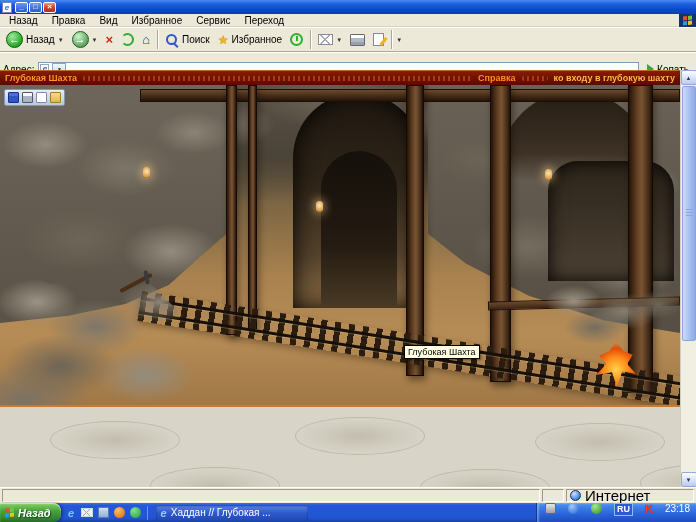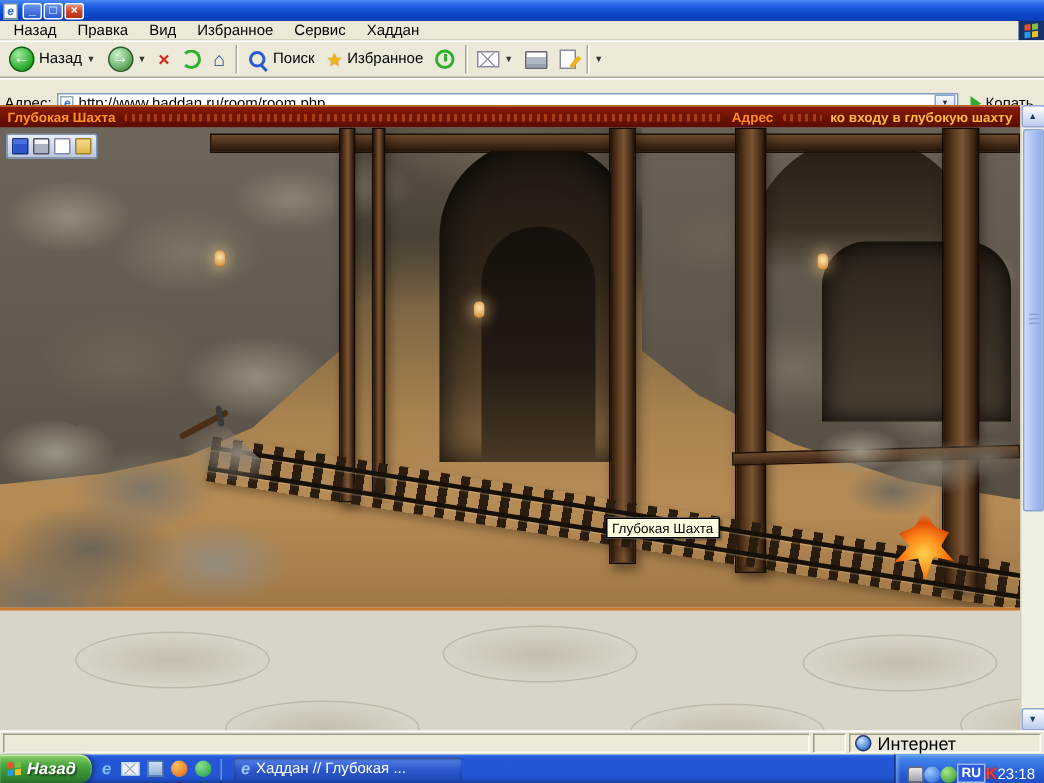--- a/index.html
+++ b/index.html
@@ -209,21 +209,21 @@
     background:linear-gradient(180deg,#fdfefe,#d6e0f4 60%,#bccbec); color:#223a6e; font-size:6px;
     display:flex; align-items:center; justify-content:center; }
   .sb-thumb { width:14px; height:255px; margin-top:1px; border:1px solid #8aa3d8; border-radius:2px;
     background:linear-gradient(90deg,#cfdcfb,#aac1f2 50%,#8fadea); position:relative; }
   .sb-thumb::after { content:""; position:absolute; left:3px; top:122px; width:7px; height:1px;
     background:#8aa3d8; box-shadow:0 3px 0 #8aa3d8,0 6px 0 #8aa3d8; }
   .sb-fill { flex:1; }
 
   
   .statusbar { position:absolute; top:487px; left:0; width:696px; height:16px; background:#ece9d8;
-    border-top:1px solid #fff; display:flex; gap:2px; padding:1px 2px; font-size:12px; }
+    border-top:1px solid #fff; display:flex; gap:2px; padding:1px 2px; font-size:15px; }
   .st-cell { border:1px solid; border-color:#9d9a8d #fdfdfb #fdfdfb #9d9a8d;
     display:flex; align-items:center; gap:4px; padding:0 3px; }
   .st-main { flex:1; } .st-small { width:22px; } .st-zone { width:128px; }
   .globe { width:11px; height:11px; border-radius:50%; border:1px solid #1a3468;
     background:radial-gradient(circle at 35% 30%,#cfe4fb,#5a96e0 55%,#24458a); }
 
   
   .taskbar { position:absolute; top:503px; left:0; width:696px; height:19px; display:flex; align-items:center;
     background:linear-gradient(180deg,#3a77e8 0%,#2458d8 12%,#2155d0 80%,#173f9e 100%); }
   .start { height:19px; display:flex; align-items:center; gap:4px; padding:0 10px 0 5px;
@@ -240,21 +240,21 @@
   .ql-desk { background:linear-gradient(180deg,#cfe0f4,#8fb0d8); border:1px solid #5a7aa8; width:11px; height:11px; }
   .ql-media { background:radial-gradient(circle at 35% 30%,#ffc060,#e06010); border-radius:50%; width:11px; height:11px; }
   .ql-msgr { background:radial-gradient(circle at 35% 30%,#8ae08a,#1a9a4a); border-radius:50%; width:11px; height:11px; }
   .ql-sep { width:1px; height:14px; background:rgba(255,255,255,.35); margin:0 2px; }
   .task-btn { width:152px; height:16px; margin-left:2px; border-radius:2px; color:#fff; font-size:10px;
     background:linear-gradient(180deg,#5a86ee,#2d59cc 50%,#2048b4); box-shadow:inset 0 1px 2px rgba(0,0,0,.5);
     display:flex; align-items:center; gap:4px; padding:0 5px; }
   .task-ie { color:#9cc6ff; font-weight:bold; font-style:italic; font-size:11px; }
   .task-label { white-space:nowrap; overflow:hidden; text-overflow:ellipsis; }
   .tb-fill { flex:1; }
-  .tray { height:19px; display:flex; align-items:flex-end; gap:0; padding:0 6px 0 8px; color:#fff;
+  .tray { height:19px; display:flex; align-items:flex-start; gap:12px; padding:0 6px 0 8px; color:#fff;
     background:linear-gradient(180deg,#4a90f0,#2a62d8 60%,#1d4cc0); border-left:1px solid #16379a;
     box-shadow:inset 2px 1px 2px rgba(190,220,255,.4); }
   .tray-ic { width:11px; height:11px; border-radius:2px; }
   .tr-gray { background:linear-gradient(180deg,#e8e8e8,#9aa0a8); border:1px solid #667; }
   .tr-blue { background:radial-gradient(circle at 35% 30%,#9ecbff,#1c5ad0); border-radius:50%; }
   .tr-green { background:radial-gradient(circle at 35% 30%,#a8e88a,#2a8a2a); border-radius:50%; }
   .lang { font-size:9px; font-weight:bold; background:#2a5ad8; border:1px solid #9ab8f0;
     padding:0 2px; line-height:11px; }
   .kav { color:#ff3a2a; font-weight:bold; font-size:11px; text-shadow:0 0 1px #801000; }
   .clock { font-size:10px; }
@@ -270,21 +270,21 @@
     <span class="wbtn close">×</span>
   </span>
 </div>
 
 <div class="menubar">
   <span class="menu-item">Назад</span>
   <span class="menu-item">Правка</span>
   <span class="menu-item">Вид</span>
   <span class="menu-item">Избранное</span>
   <span class="menu-item">Сервис</span>
-  <span class="menu-item">Хаддан</span>
+  <span class="menu-item">Переход</span>
   <span class="mspacer"></span>
   <span class="brand">
       <span class="flag"></span>
     </span>
 </div>
 
 <div class="toolbar">
   <span class="tbtn">
     <span class="circ">←</span>
     <span>Назад</span>
@@ -327,36 +327,35 @@
       <span class="edit-ic"></span>
     </span>
   <span class="sep"></span>
   <span class="dd">▼</span>
 </div>
 
 <div class="addressbar">
   <span>Адрес:</span>
   <span class="addr-input">
     <span class="addr-icon">e</span>
-    <input class="addr-text" value="http://www.haddan.ru/room/room.php" style="">
     <span class="addr-dd">▼</span>
   </span>
   <span class="go-btn">
     <span class="go-arrow"></span>
     <span>Копать</span>
   </span>
 </div>
 
 <div class="content">
   <div class="game">
 
     <div class="game-header">
       <span class="gh-title">Глубокая Шахта</span>
       <span class="gh-deco"></span>
-      <span class="gh-link dig">Адрес</span>
+      <span class="gh-link dig">Справка</span>
       <span class="gh-deco short"></span>
       <span class="gh-link">ко входу в глубокую шахту</span>
     </div>
 
     <div class="scene">
       <div class="ceiling"></div>
       <div class="left-wall"></div>
       <div class="right-wall"></div>
       <div class="right-arch"></div>
       <div class="arch">

